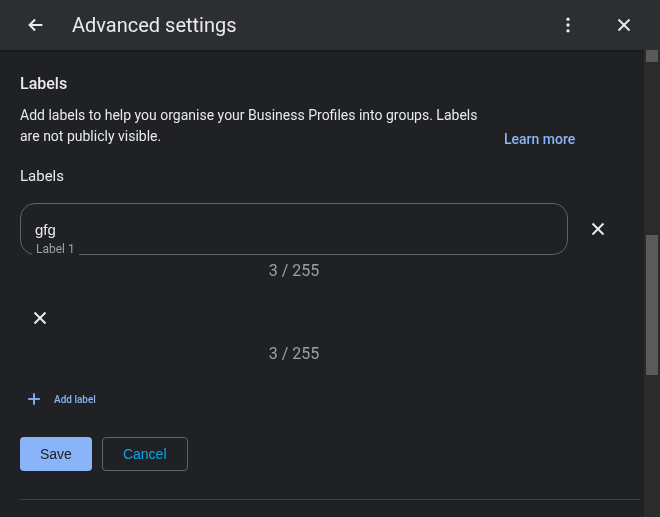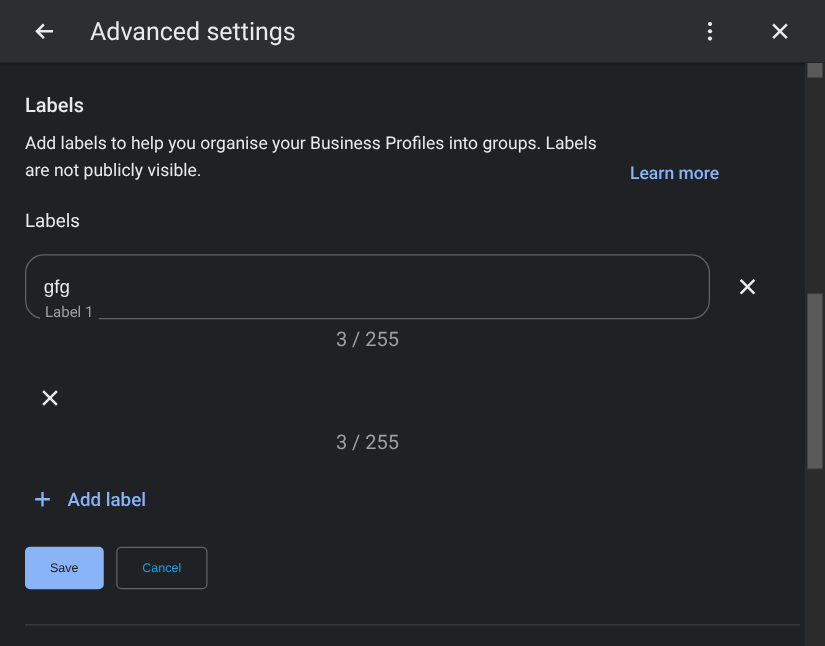--- a/index.html
+++ b/index.html
@@ -130,37 +130,37 @@
     text-align: center;
     width: 548px;
     margin-top: 6px;
     margin-bottom: 18px;
   }
   .add-label {
     display: flex;
     align-items: center;
     gap: 10px;
     color: #8ab4f8;
-    font-size: 15px;
+    font-size: 10px;
     font-weight: 500;
     cursor: pointer;
     padding: 8px 4px;
     margin-bottom: 20px;
     width: fit-content;
   }
   .btn-row {
     display: flex;
     gap: 10px;
     margin-bottom: 28px;
   }
   .btn {
     height: 34px;
     padding: 0 20px;
     border-radius: 4px;
-    font-size: 10px;
+    font-size: 14px;
     font-weight: 500;
     cursor: pointer;
     display: flex;
     align-items: center;
     border: none;
   }
   .btn-primary {
     background: #8ab4f8;
     color: #202124;
   }

